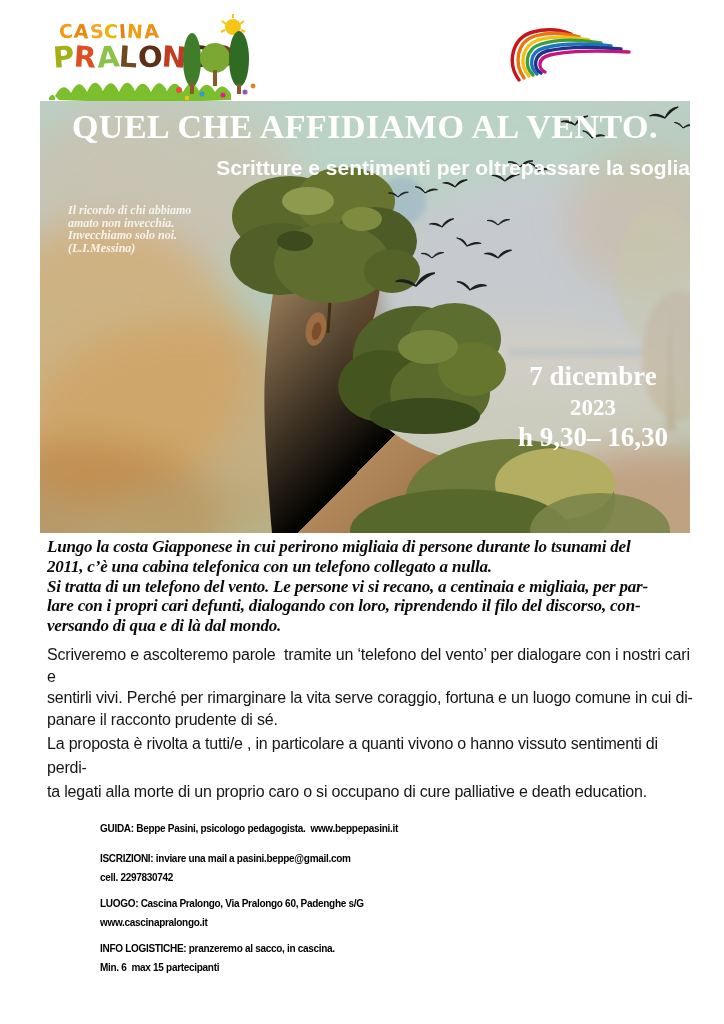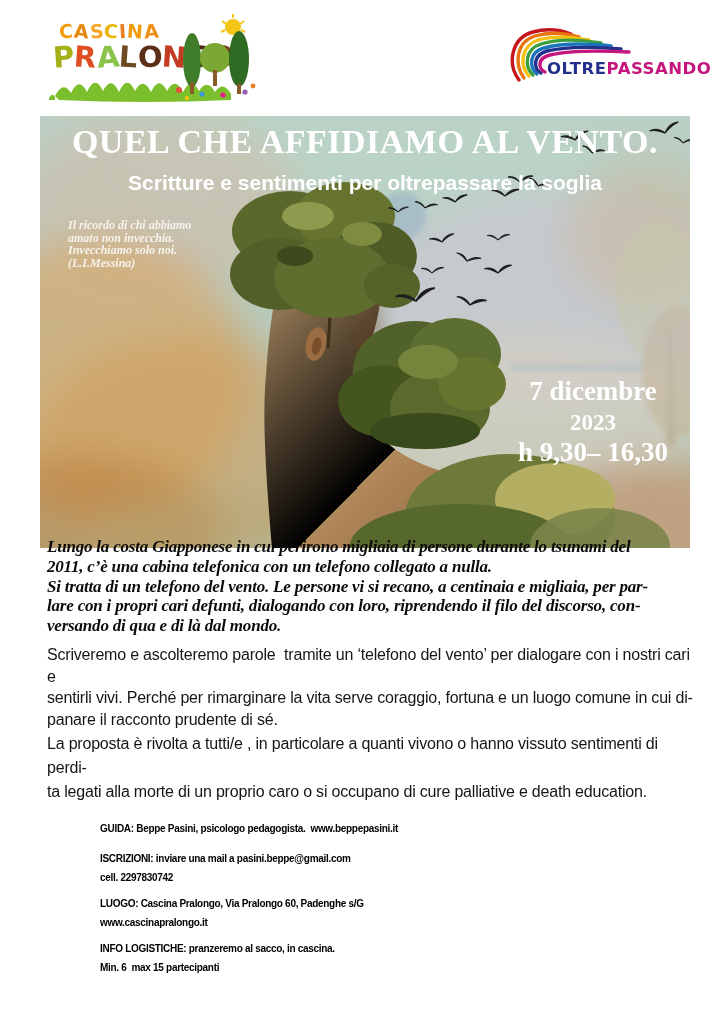--- a/index.html
+++ b/index.html
@@ -11,25 +11,25 @@
   .logo-cascina .word1{position:absolute;left:14px;top:8px;font-weight:bold;font-size:19px;
         letter-spacing:1px;font-family:"DejaVu Sans",sans-serif;}
   .logo-cascina .word2{position:absolute;left:8px;top:28px;font-weight:bold;font-size:29px;
         letter-spacing:0px;font-family:"DejaVu Sans",sans-serif;}
   .logo-cascina svg{position:absolute;left:0;top:0;}
   .logo-oltre{position:absolute;left:505px;top:26px;width:190px;height:66px;}
   .logo-oltre .oltre-text{position:absolute;left:42px;top:33px;font-weight:bold;font-size:16.5px;
         letter-spacing:.5px;font-family:"DejaVu Sans",sans-serif;white-space:nowrap;}
 
   
-  .artwork{position:absolute;left:40px;top:116px;width:650px;height:432px;}
+  .artwork{position:absolute;left:40px;top:101px;width:650px;height:432px;}
   .artwork svg.scene{position:absolute;left:0;top:0;}
   .poster-title{position:absolute;left:0;top:7px;width:650px;text-align:center;color:#ffffff;
         font-family:"Liberation Serif",serif;font-weight:bold;font-size:34px;letter-spacing:.5px;white-space:nowrap;}
-  .poster-subtitle{position:absolute;left:0;top:55px;width:650px;text-align:center;color:#ffffff;
+  .poster-subtitle{position:absolute;left:0;top:55px;width:650px;text-align:right;color:#ffffff;
         font-weight:bold;font-size:21px;}
   .poster-quote{position:absolute;left:28px;top:103px;width:190px;color:#f6f3ec;
         font-family:"Liberation Serif",serif;font-style:italic;font-weight:bold;font-size:12px;
         line-height:12.5px;white-space:pre-wrap;}
   .poster-date{position:absolute;left:455px;top:260px;width:196px;text-align:center;color:#ffffff;
         font-family:"Liberation Serif",serif;font-weight:bold;}
   .poster-date .d1{font-size:27px;line-height:31px;}
   .poster-date .d2{font-size:23px;line-height:31px;}
   .poster-date .d3{font-size:27px;line-height:28px;}
 
@@ -90,23 +90,20 @@
       <g fill="none" stroke-linecap="round" stroke-width="3.4">
         <path d="M14 54 C2 38 6 12 28 6 C42 2 56 4 66 8" stroke="#c4161c"></path>
         <path d="M19 52 C9 38 11 16 30 10 C46 5 60 7 74 11" stroke="#e87511"></path>
         <path d="M24 50 C14 39 16 20 33 14 C50 9 68 11 84 14" stroke="#f2c114"></path>
         <path d="M28 49 C19 40 20 23 36 18 C55 12 78 14 96 17" stroke="#3a9e3c"></path>
         <path d="M32 48 C24 41 24 26 39 22 C60 16 88 18 106 20" stroke="#1b75bb"></path>
         <path d="M36 47 C28 42 28 29 42 25 C64 20 96 21 116 23" stroke="#23308c"></path>
         <path d="M40 46 C33 43 32 32 45 29 C66 24 104 25 124 26" stroke="#c4167d"></path>
       </g>
     </svg>
-    <div class="oltre-text">
-      <span style="color:#23308c;">OLTRE</span><span style="color:#c4167d;">PASSANDO</span>
-    </div>
   </div>
 
   <div class="artwork">
     <svg class="scene" width="650" height="432" viewBox="0 0 650 432">
       <defs>
         <linearGradient id="bgGrad" x1="0" y1="0" x2="0" y2="1">
           <stop offset="0" stop-color="#bccfc4"></stop>
             <stop offset=".6" stop-color="#b6c9ba"></stop>
           <stop offset="1" stop-color="#b4c3a8"></stop>
         </linearGradient>

